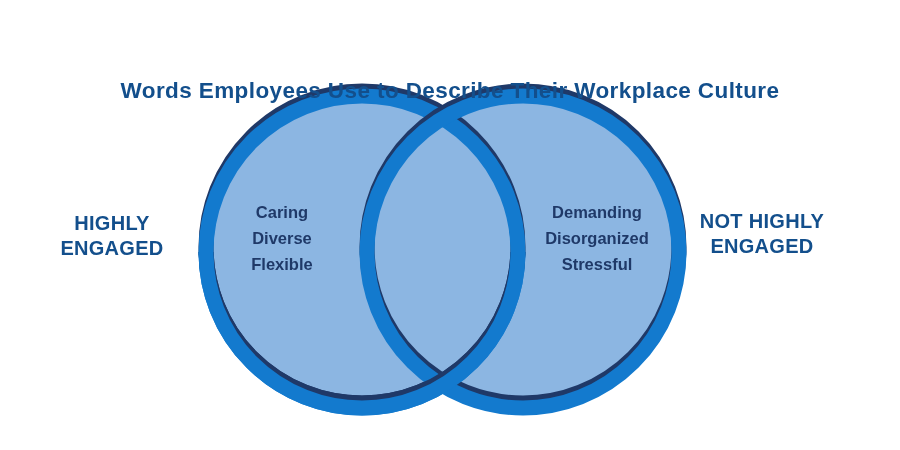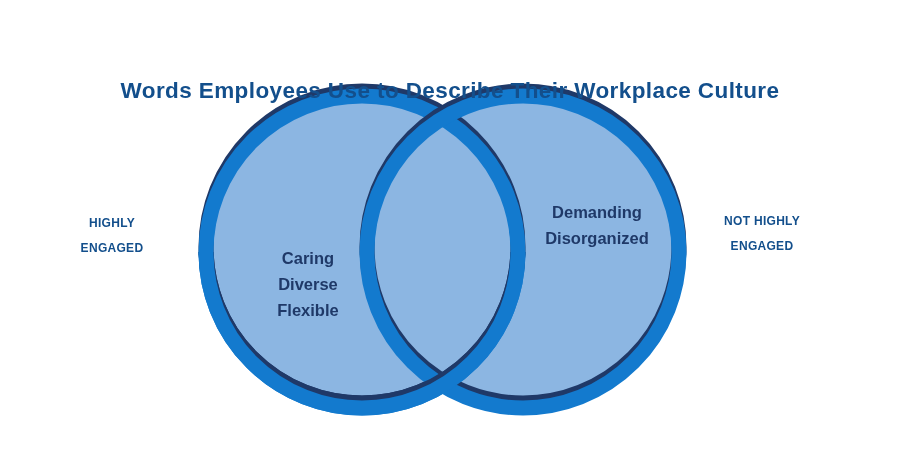--- a/index.html
+++ b/index.html
@@ -14,32 +14,32 @@
   .title{
     position:absolute;left:0;top:34px;width:900px;
     text-align:center;
     font-size:22.5px;font-weight:bold;letter-spacing:0.4px;
     color:#134F8C;
     margin-top:44px;
   }
   .side-label{
     position:absolute;
     text-align:center;
-    font-size:12px;font-weight:bold;line-height:25px;letter-spacing:0.3px;
+    font-size:20px;font-weight:bold;line-height:25px;letter-spacing:0.3px;
     color:#134F8C;
   }
   .side-label.left{left:32px;top:211px;width:160px;}
   .side-label.right{left:672px;top:209px;width:180px;}
   .words{
     position:absolute;width:180px;
     text-align:center;
     font-size:16.5px;font-weight:bold;line-height:26px;
     color:#1F3968;
   }
-  .words.left{left:218px;top:199px;margin-top:46px;}
+  .words.left{left:192px;top:199px;}
   .words.mid{left:357px;top:170px;}
   .words.right{left:507px;top:199px;text-align:center;}
 </style>
 </head>
 <body>
 
 <div class="stage">
 
   <svg class="venn-svg" width="900" height="450" viewBox="0 0 900 450" aria-hidden="true">
     <defs>
@@ -78,15 +78,16 @@
   <div class="words left">
     <div>Caring</div>
     <div>Diverse</div>
     <div>Flexible</div>
   </div>
 
 
   <div class="words right">
     <div>Demanding</div>
     <div>Disorganized</div>
+    <div>Stressful</div>
   </div>
 
 </div>
 
 </body></html>

